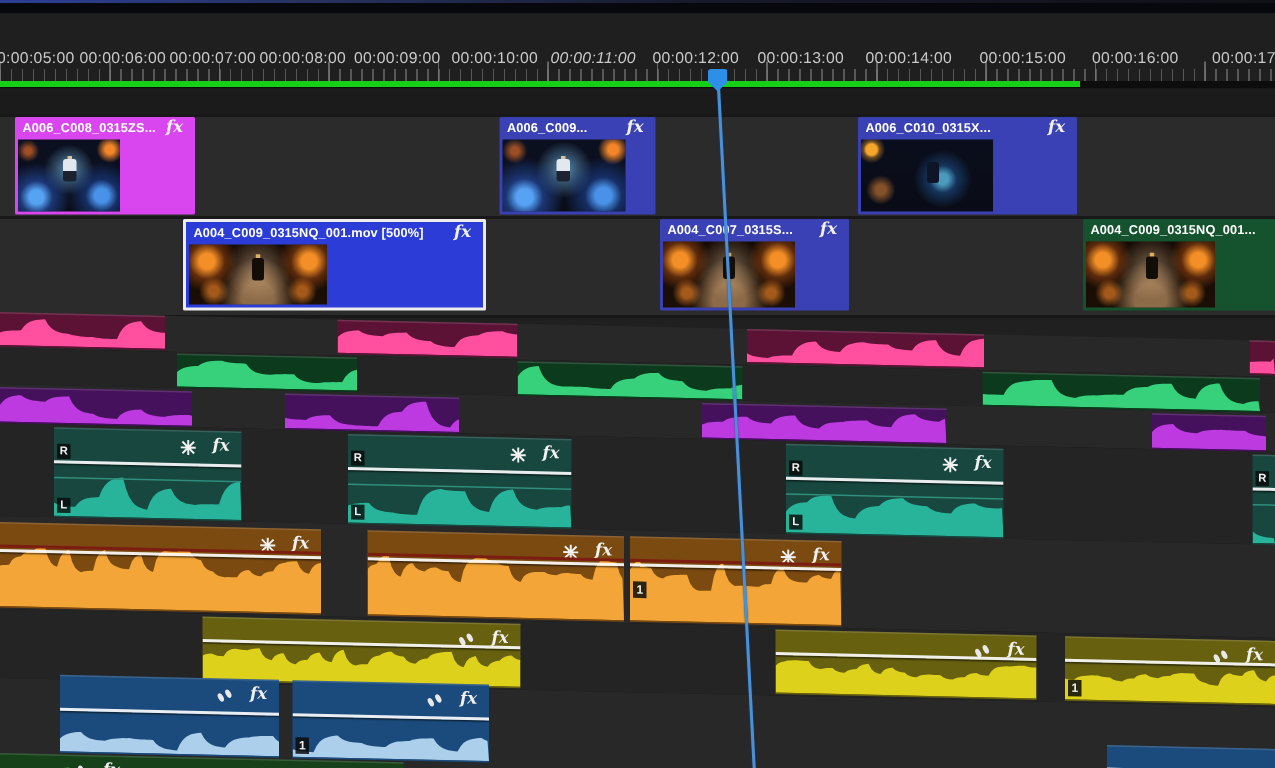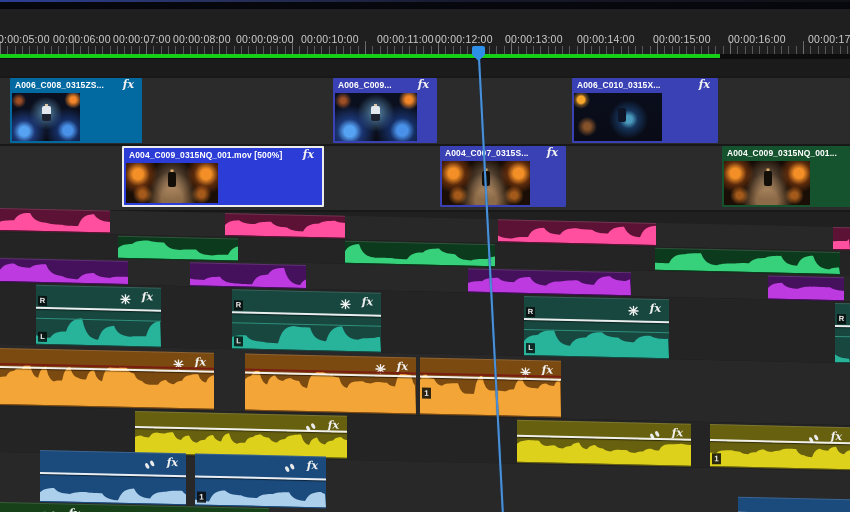--- a/index.html
+++ b/index.html
@@ -80,21 +80,21 @@
 
   <div class="ruler" id="ruler">
     <div class="ticks"></div>
     <div class="ticks-major"></div>
   <span class="tc" style="left: -8px;">00:00:05:00</span>
       <span class="tc" style="left: 53px;">00:00:06:00</span>
       <span class="tc" style="left: 113px;">00:00:07:00</span>
       <span class="tc" style="left: 173px;">00:00:08:00</span>
       <span class="tc" style="left: 236px;">00:00:09:00</span>
       <span class="tc" style="left: 301px;">00:00:10:00</span>
-      <span class="tc" style="left: 377px;">00:00:11:00</span>
+      <span class="tc" style="left: 367px; font-style: italic;">00:00:11:00</span>
       <span class="tc" style="left: 435px;">00:00:12:00</span>
       <span class="tc" style="left: 505px;">00:00:13:00</span>
       <span class="tc" style="left: 577px;">00:00:14:00</span>
       <span class="tc" style="left: 653px;">00:00:15:00</span>
       <span class="tc" style="left: 728px;">00:00:16:00</span>
       <span class="tc" style="left: 808px;">00:00:17:00</span>
     </div>
 
   <div class="render-row">
     <div class="render-green" style="background: rgb(23, 207, 23);"></div>
@@ -384,21 +384,21 @@
         <div class="wave" style="height: 10px;">
           <svg viewBox="0 0 181 10" preserveAspectRatio="none">
             <path d="M0 10 L0 6.4 L2 6.3 L4 6.2 L6 6.2 L8 6.2 L10 6.2 L12 6.2 L14 6.2 L16 4.8 L18 3.8 L20 3.3 L22 2.9 L24 2.6 L26 2.5 L28 2.4 L30 2.3 L32 2.3 L34 2.3 L36 2.3 L38 2.3 L40 2.3 L42 2.3 L44 2.3 L46 2.3 L48 3.6 L50 4.5 L52 5.0 L54 5.4 L56 5.6 L58 5.8 L60 5.9 L62 6.0 L64 5.5 L66 5.2 L68 5.1 L70 4.9 L72 4.9 L74 4.8 L76 4.8 L78 4.8 L80 4.6 L82 4.5 L84 4.5 L86 4.4 L88 4.4 L90 4.4 L92 4.4 L94 4.4 L96 5.1 L98 5.6 L100 5.9 L102 6.1 L104 6.3 L106 6.4 L108 6.4 L110 6.5 L112 6.2 L114 6.0 L116 5.9 L118 5.8 L120 5.7 L122 5.7 L124 5.7 L126 5.7 L128 6.5 L130 7.0 L132 7.3 L134 7.5 L136 7.7 L138 7.8 L140 7.8 L142 7.9 L144 6.8 L146 6.1 L148 5.7 L150 5.4 L152 5.2 L154 5.1 L156 5.0 L158 4.9 L160 6.3 L162 7.2 L164 7.7 L166 8.1 L168 8.4 L170 8.5 L172 8.6 L174 8.7 L176 7.3 L178 6.3 L180 5.7 L181 10 Z" fill="#4fae57"></path>
           </svg>
         </div>
       </div>
     </div>
 
   <div class="ph-line" style="left:478px;top:58px;height:456px;"></div>
   <div class="ph-head" style="left: 472px; top: 46px; background: rgb(46, 143, 232);"></div>
-<div class="clip-video" style="left: 10px; top: 78px; width: 132px; height: 65px; background: #0369a1;">
+<div class="clip-video" style="left: 10px; top: 78px; width: 120px; height: 65px; background: #d946ef;">
       <div class="hdr">
         <div class="clip-label">A006_C008_0315ZS...</div>
         <div class="fxi">fx</div>
       </div>
       <div class="thumb tb-a" style="width: 68px;"></div>
     </div>
     <div class="clip-video" style="left: 333px; top: 78px; width: 104px; height: 65px; background: rgb(58, 65, 180);">
       <div class="hdr">
         <div class="clip-label">A006_C009...</div>
         <div class="fxi">fx</div>

